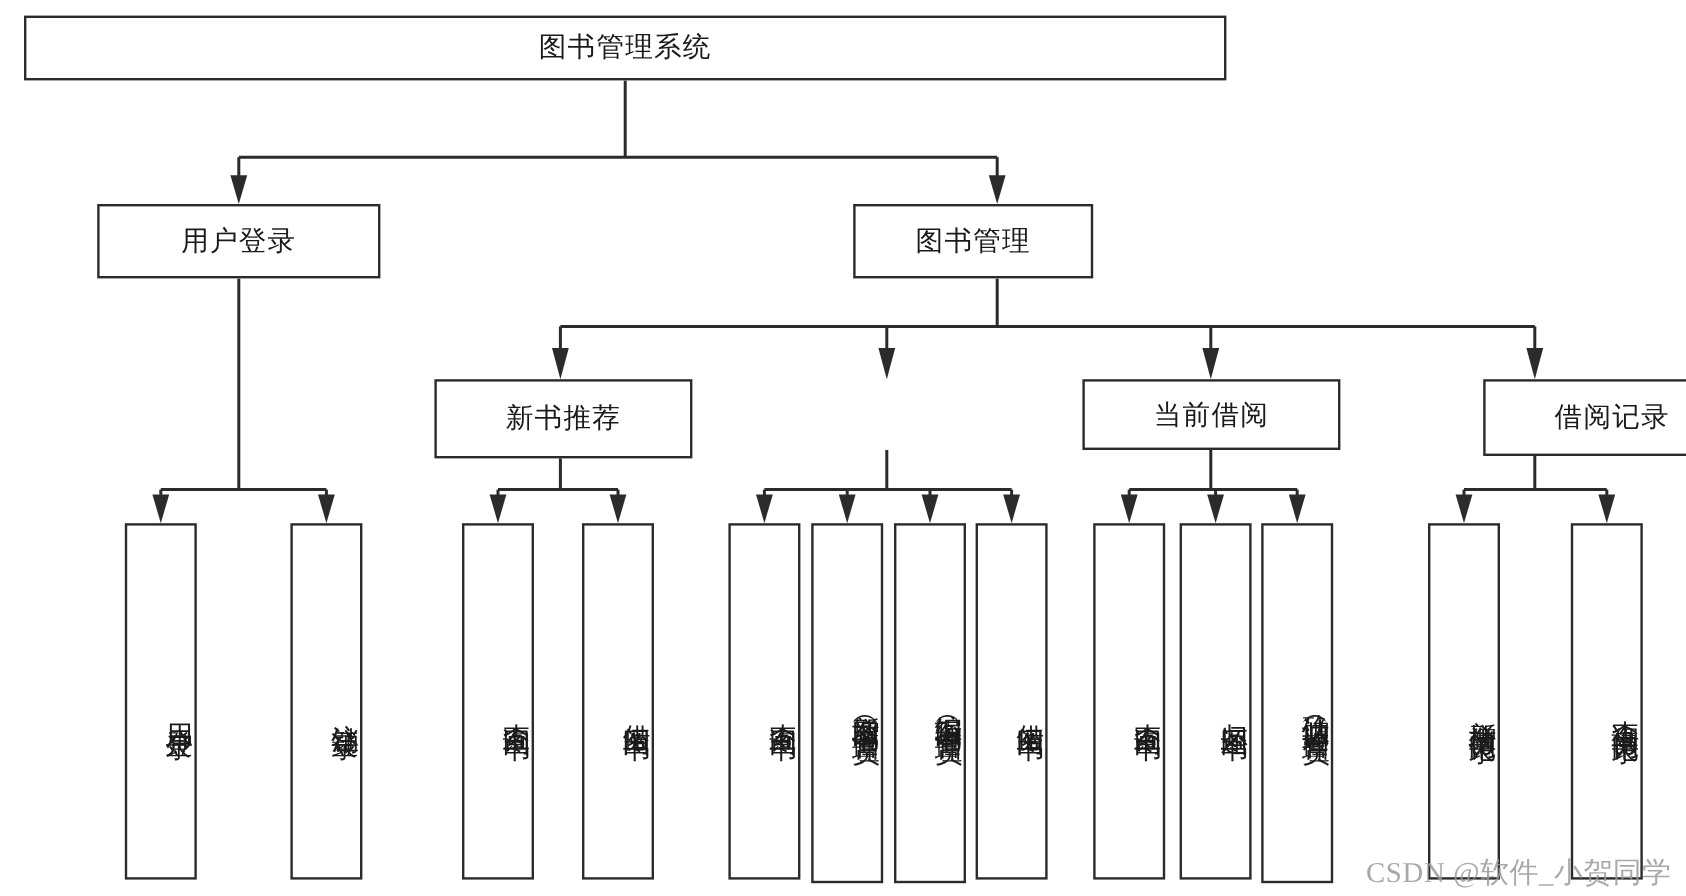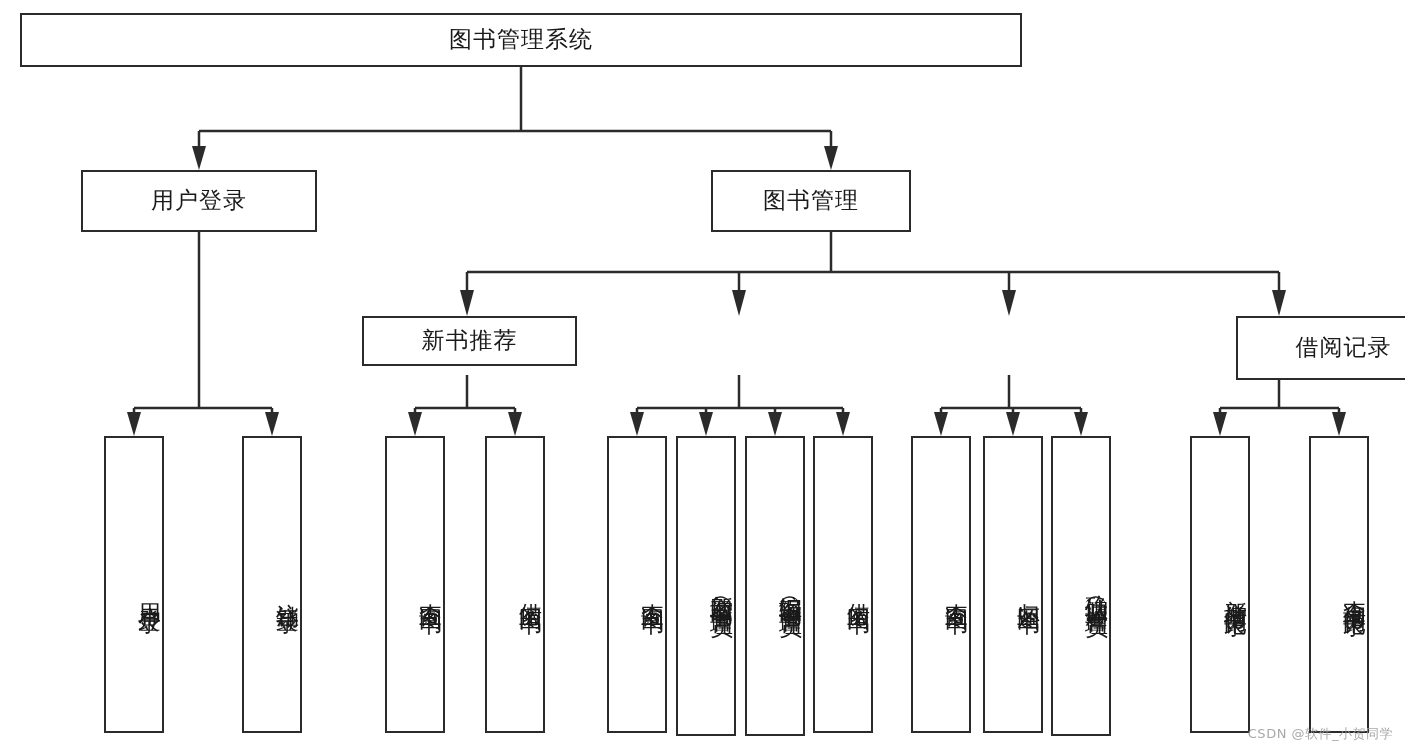--- a/index.html
+++ b/index.html
@@ -9,20 +9,21 @@
   }
   body {
     font-family: "DejaVu Sans", "Liberation Sans", sans-serif;
   }
   #canvas {
     position: relative;
     width: 1405px;
     height: 747px;
     background: #ffffff;
     overflow: hidden;
+    font-family: Liberation Serif, serif;
   }
   .node {
     position: absolute;
     box-sizing: border-box;
     border: 2.5px solid #2b2b2b;
     background: #ffffff;
     display: flex;
     align-items: center;
     justify-content: center;
     color: #1a1a1a;
@@ -60,21 +61,21 @@
     stroke-width: 2.5;
     fill: none;
   }
   .arrow-head {
     fill: #2b2b2b;
   }
   .watermark {
     position: absolute;
     right: 12px;
     bottom: 4px;
-    font-size: 13px;
+    font-size: 24px;
     color: #9a9a9a;
     opacity: 0.85;
     white-space: nowrap;
     letter-spacing: 0.5px;
   }
 </style>
 </head>
 <body>
 
 <div id="canvas">
@@ -146,22 +147,25 @@
     <span class="label">图书管理系统</span>
   </div>
 
   <div class="node horiz" style="left:81px; top:170px; width:236px; height:62px;">
     <span class="label">用户登录</span>
   </div>
   <div class="node horiz" style="left:711px; top:170px; width:200px; height:62px;">
     <span class="label">图书管理</span>
   </div>
 
-  <div class="node horiz" style="left:362px; top:316px; width:215px; height:50px;">
+  <div class="node horiz" style="left:362px; top:316px; width:215px; height:66px;">
     <span class="label">新书推荐</span>
+  </div>
+  <div class="node horiz" style="left:902px; top:316px; width:215px; height:59px;">
+    <span class="label">当前借阅</span>
   </div>
   <div class="node horiz" style="left:1236px; top:316px; width:215px; height:64px;">
     <span class="label">借阅记录</span>
   </div>
 
   <div class="node vert" style="left:104px; top:436px; width:60px; height:297px;">
     <span class="label">用户登录</span>
   </div>
   <div class="node vert" style="left:242px; top:436px; width:60px; height:297px;">
     <span class="label">注销登录</span>

